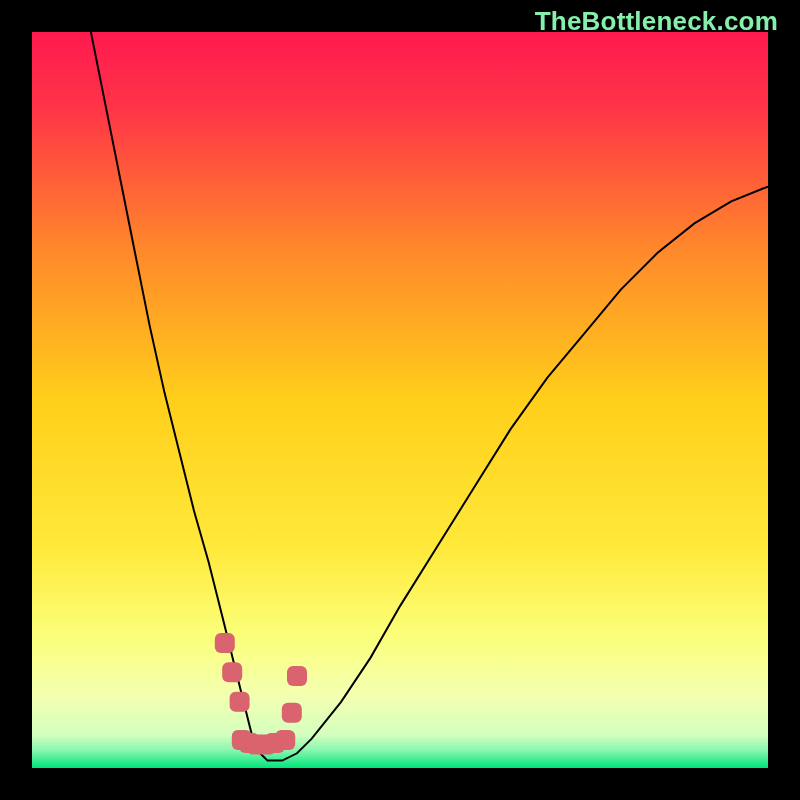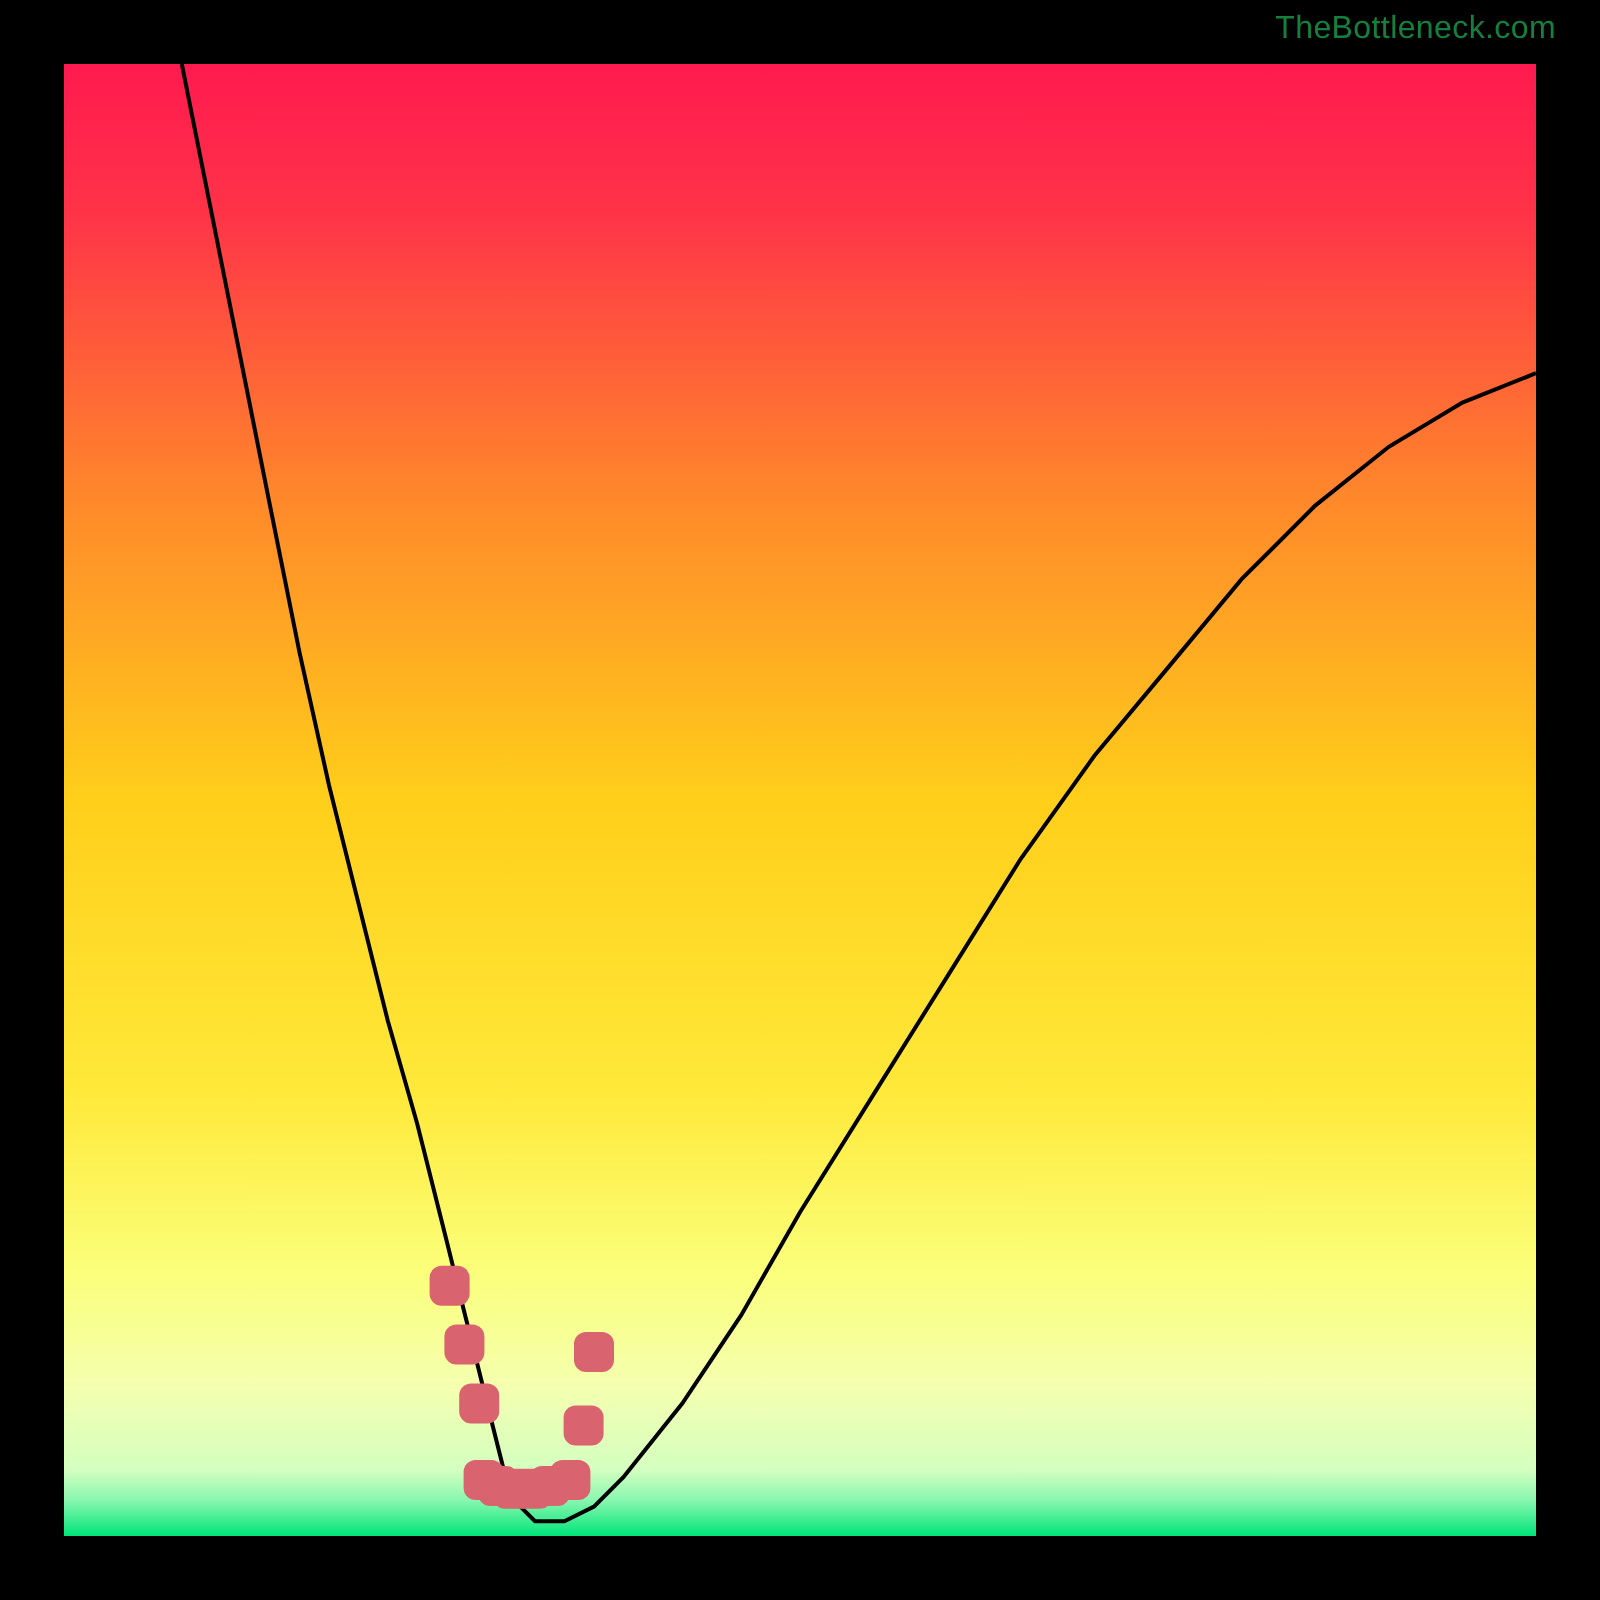--- a/index.html
+++ b/index.html
@@ -23,23 +23,23 @@
     position: absolute;
     left: 32px;
     top: 32px;
     width: 736px;
     height: 736px;
   }
   .watermark {
     position: absolute;
     top: 6px;
     right: 22px;
-    color: #15803d;
-    font-size: 16px;
-    font-weight: 400;
+    color: #86efac;
+    font-size: 26px;
+    font-weight: 700;
     letter-spacing: 0.2px;
   }
   svg {
     display: block;
   }
 </style>
 </head>
 <body>
 
 <div class="frame">

